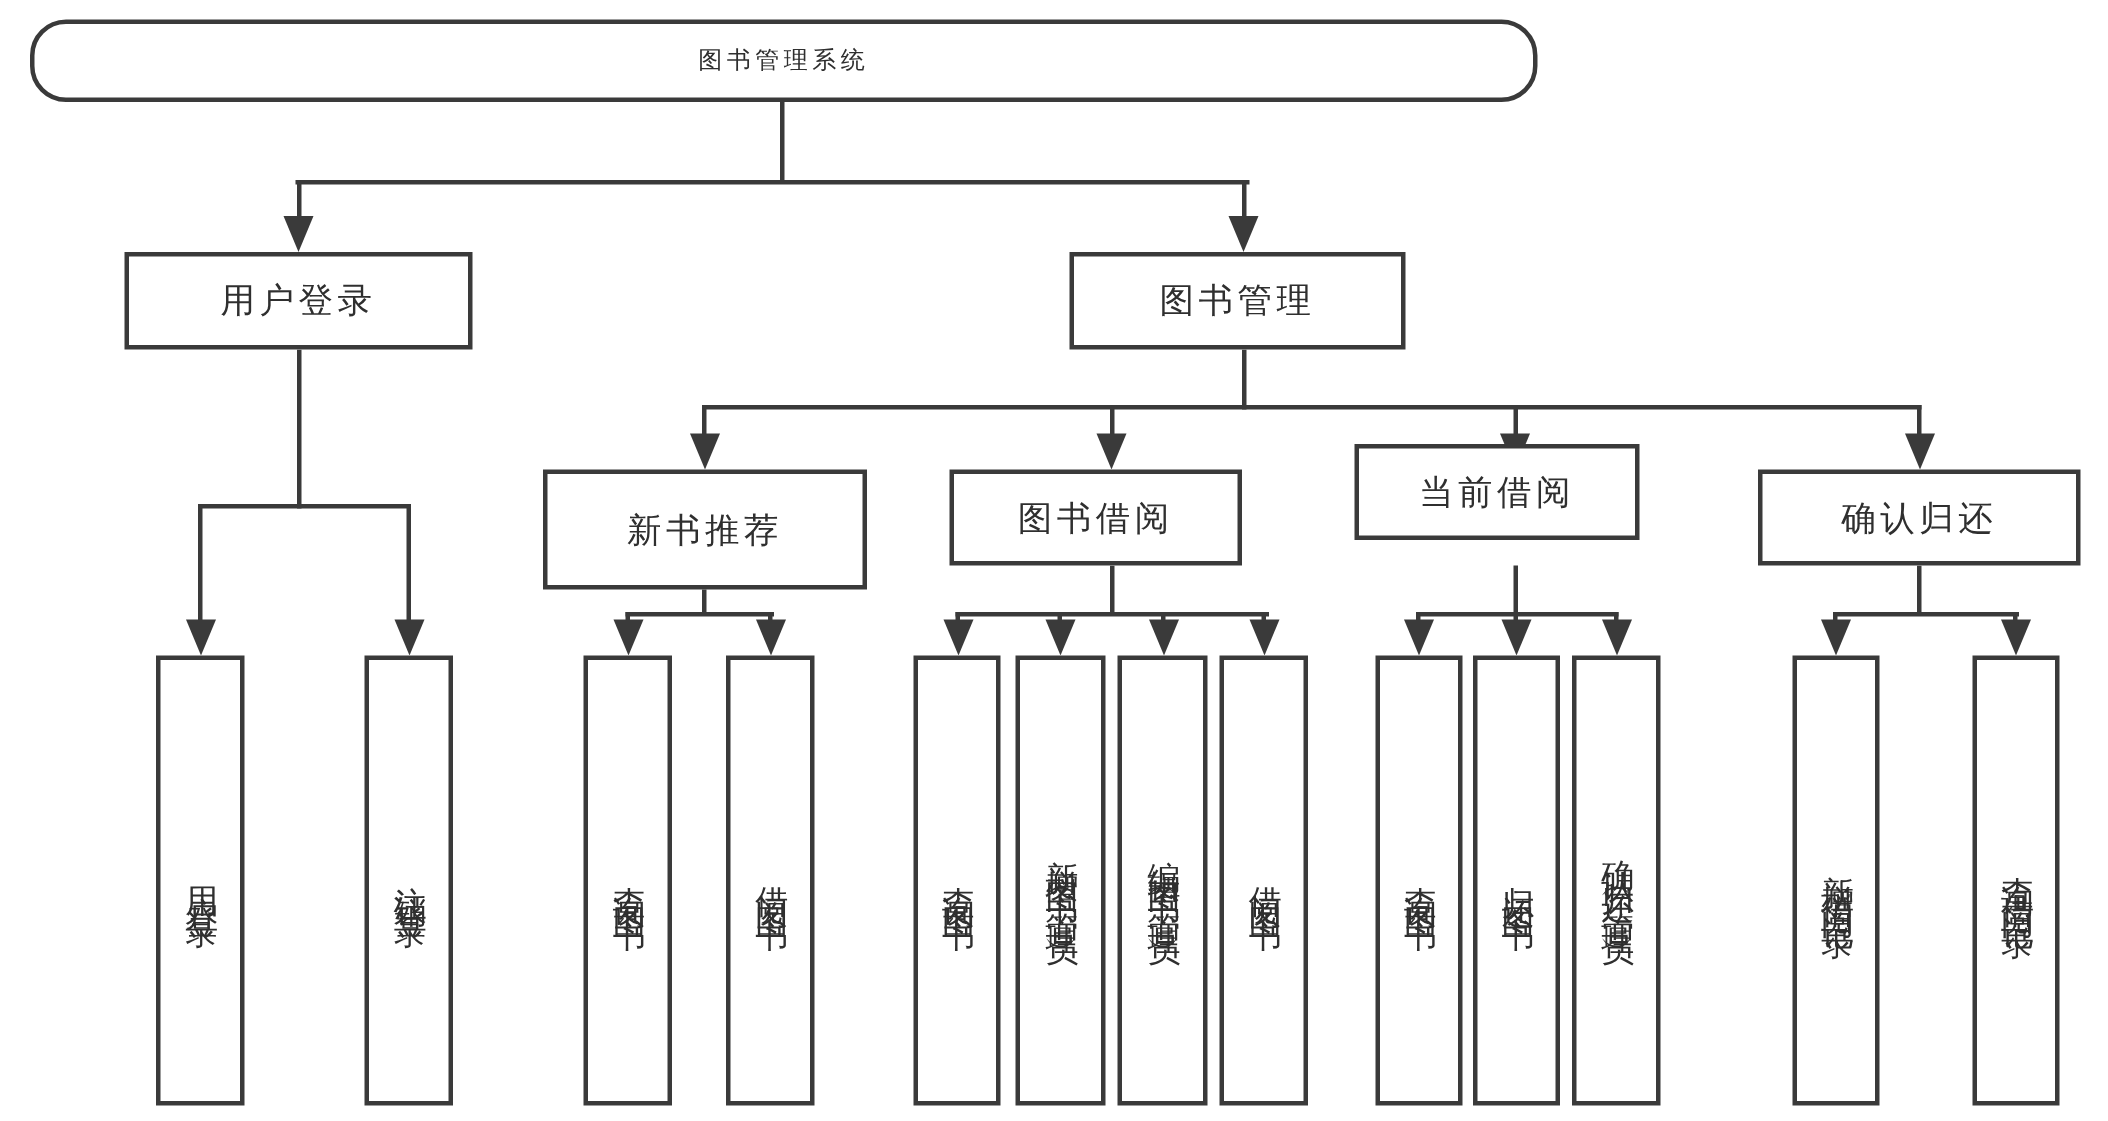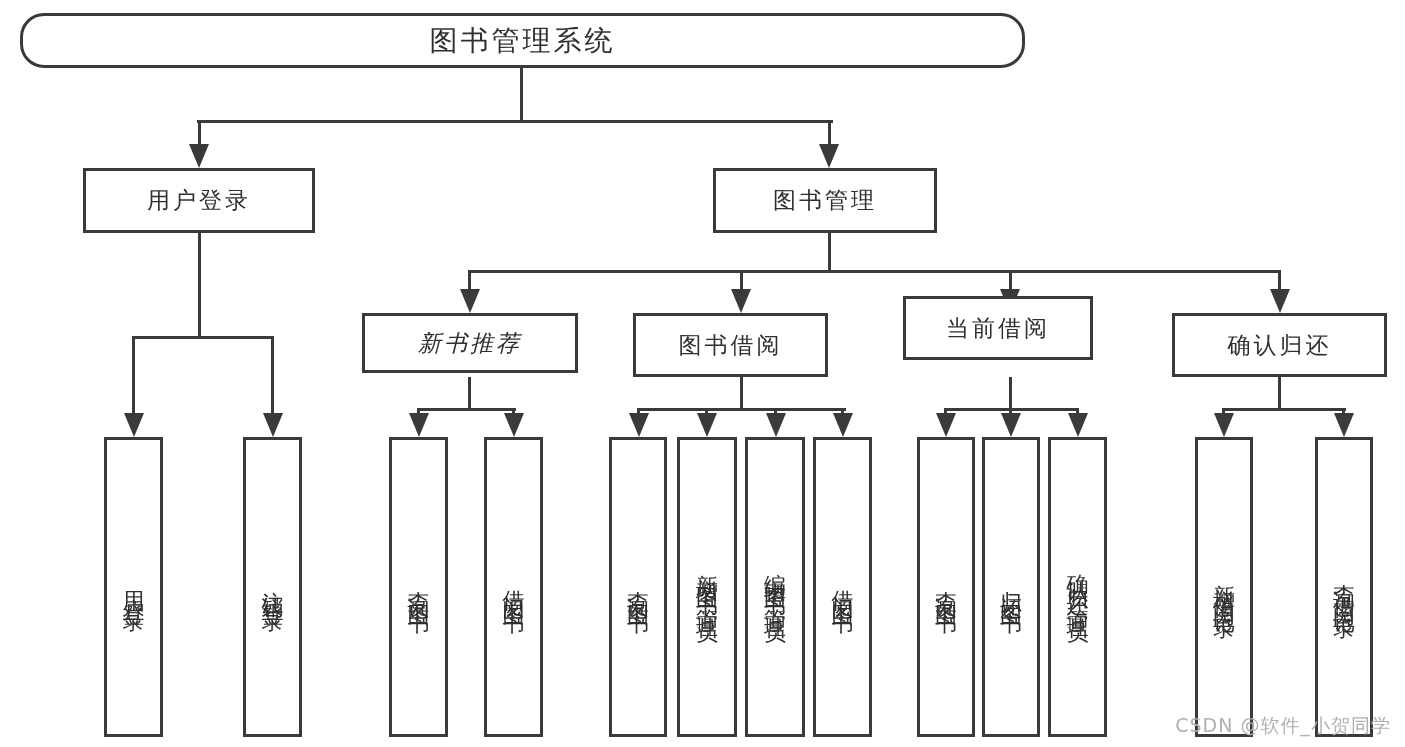--- a/index.html
+++ b/index.html
@@ -18,21 +18,21 @@
     border: 3px solid #3a3a3a;
     background: #ffffff;
     display: flex;
     align-items: center;
     justify-content: center;
     font-size: 23px;
     letter-spacing: 3px;
     color: #2f2f2f;
     z-index: 2;
   }
-  .hbox.root { font-size: 28px; border-radius: 24px; }
+  .hbox.root { font-size: 16px; border-radius: 24px; }
   .vbox {
     position: absolute;
     top: 437px;
     height: 300px;
     border: 3px solid #3a3a3a;
     background: #ffffff;
     writing-mode: vertical-rl;
     text-orientation: mixed;
     display: flex;
     align-items: center;
@@ -102,21 +102,21 @@
   <div class="line" style="left:468px;top:270px;width:813px;height:3px;"></div>
   <div class="line" style="left:468px;top:270px;width:3px;height:21px;"></div>
   <div class="arrow" style="left:460px;top:289px;"></div>
   <div class="line" style="left:740px;top:270px;width:3px;height:21px;"></div>
   <div class="arrow" style="left:731px;top:289px;"></div>
   <div class="line" style="left:1009px;top:270px;width:3px;height:21px;"></div>
   <div class="arrow" style="left:1000px;top:289px;"></div>
   <div class="line" style="left:1278px;top:270px;width:3px;height:21px;"></div>
   <div class="arrow" style="left:1270px;top:289px;"></div>
 
-  <div class="hbox" style="left:362px;top:313px;width:216px;height:60px;font-style:italic;">
+  <div class="hbox" style="left:362px;top:313px;width:216px;height:80px;">
     <span>新书推荐</span>
   </div>
   <div class="hbox" style="left:633px;top:313px;width:195px;height:64px;">
     <span>图书借阅</span>
   </div>
   <div class="hbox" style="left:903px;top:296px;width:190px;height:64px;">
     <span>当前借阅</span>
   </div>
   <div class="hbox" style="left:1172px;top:313px;width:215px;height:64px;">
     <span>确认归还</span>
@@ -189,15 +189,14 @@
   <div class="vbox" style="left:1048px;width:59px;">
       <span>确认归还（管理员）</span>
     </div>
   <div class="vbox" style="left:1195px;width:58px;">
       <span>新增借阅记录</span>
     </div>
   <div class="vbox" style="left:1315px;width:58px;">
       <span>查询借阅记录</span>
     </div>
 
-  <div class="watermark">CSDN @软件_小贺同学</div>
 
 </div>
 
 </body></html>

